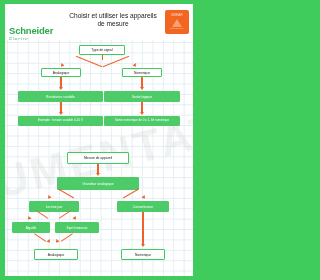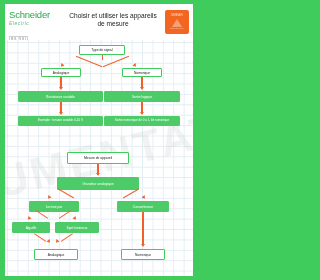--- a/index.html
+++ b/index.html
@@ -20,23 +20,24 @@
     position:relative;
     height:36px;
     background:#ffffff;
     box-sizing:border-box;
   }
   .logo-left{
     position:absolute;left:4px;top:6px;
     width:60px;height:26px;
   }
   .logo-word{
-    font-size:9.5px;font-weight:normal;color:#2aa84a;
+    font-size:9.5px;font-weight:bold;color:#2aa84a;
     letter-spacing:-0.2px;line-height:10px;
     font-family:"Liberation Sans", sans-serif;
+    margin-top:16px;
   }
   .logo-sub{
     font-size:5.2px;color:#6cc08b;line-height:6px;
     letter-spacing:0.4px;margin-top:0px;
     font-style:italic;
   }
   .logo-code{
     font-size:3.6px;color:#8a8a8a;line-height:5px;
     letter-spacing:0.6px;margin-top:2px;
     border:0.5px solid #cfcfcf;display:inline-block;

